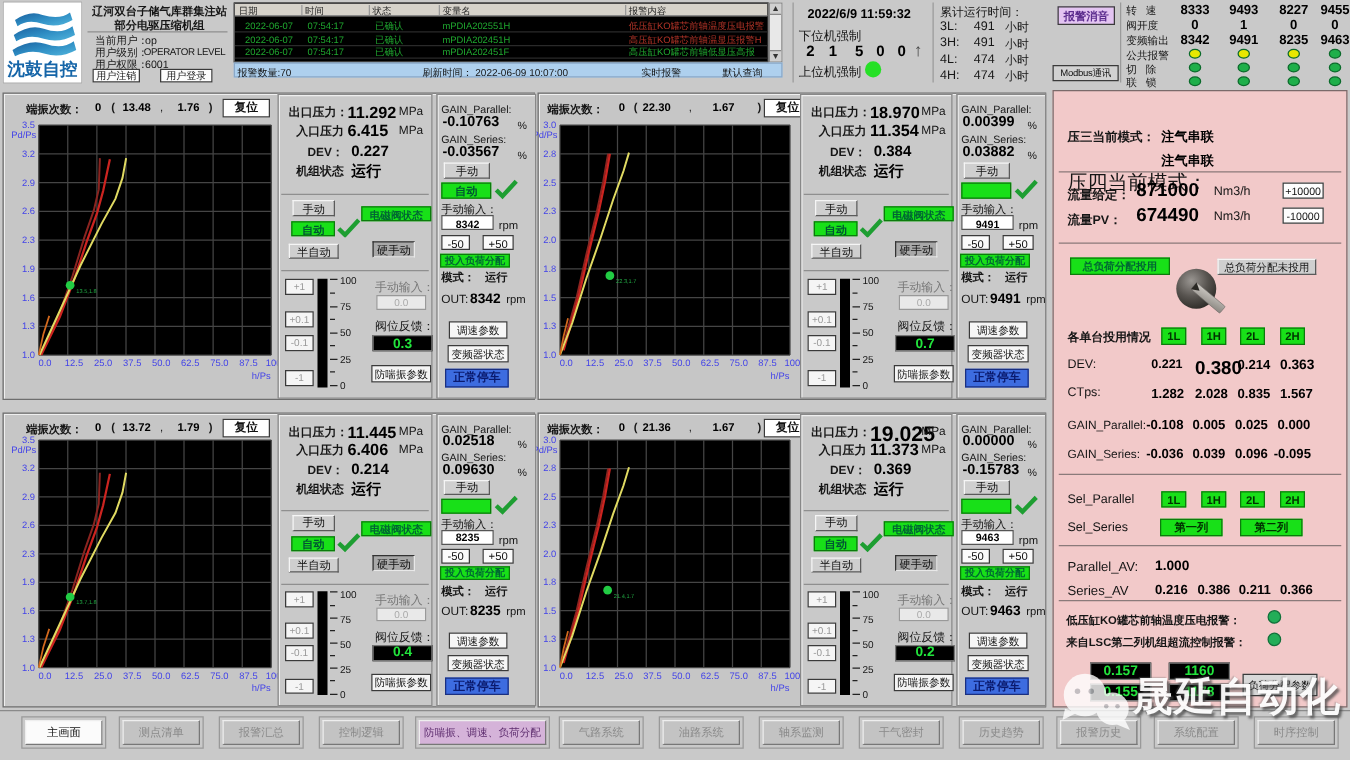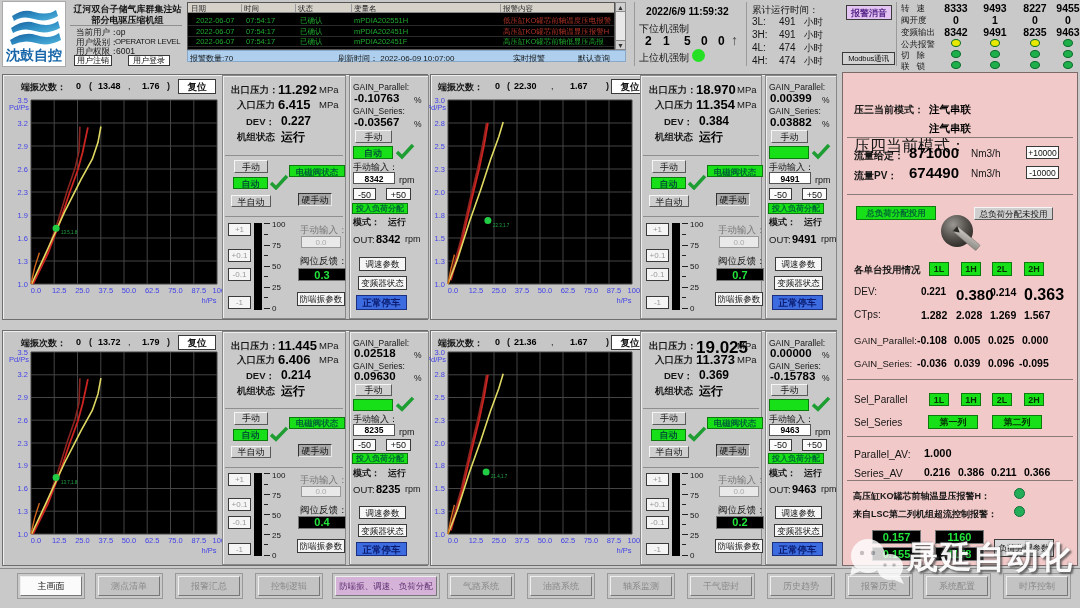--- a/index.html
+++ b/index.html
@@ -697,25 +697,25 @@
 </svg>
 <div class="lbl" style="left:11px;top:191px;font-size:9.5px;font-weight:bold;">各单台投用情况</div>
 <div class="gbtn" style="left:86px;top:189px;width:20px;height:14px;font-size:9px;line-height:13px;color:#030;">1L</div>
 <div class="gbtn" style="left:118px;top:189px;width:20px;height:14px;font-size:9px;line-height:13px;color:#030;">1H</div>
 <div class="gbtn" style="left:149px;top:189px;width:20px;height:14px;font-size:9px;line-height:13px;color:#030;">2L</div>
 <div class="gbtn" style="left:181px;top:189px;width:20px;height:14px;font-size:9px;line-height:13px;color:#030;">2H</div>
 <div class="lbl" style="left:11px;top:213px;font-size:10px;">DEV:</div>
 <div class="val" style="left:78px;top:213px;font-size:10px;">0.221</div>
 <div class="val" style="left:113px;top:213px;font-size:15px;">0.380</div>
 <div class="val" style="left:147px;top:213px;font-size:10.5px;">0.214</div>
-<div class="val" style="left:181px;top:213px;font-size:16px;">0.363</div>
+<div class="val" style="left:181px;top:213px;font-size:11px;">0.363</div>
 <div class="lbl" style="left:11px;top:236px;font-size:10px;">CTps:</div>
 <div class="val" style="left:78px;top:236px;font-size:10.5px;">1.282</div>
 <div class="val" style="left:113px;top:236px;font-size:10.5px;">2.028</div>
-<div class="val" style="left:147px;top:236px;font-size:10.5px;">1.269</div>
+<div class="val" style="left:147px;top:236px;font-size:10.5px;">0.835</div>
 <div class="val" style="left:181px;top:236px;font-size:10.5px;">1.567</div>
 <div class="lbl" style="left:11px;top:262px;font-size:9.5px;">GAIN_Parallel:</div>
 <div class="val" style="left:74px;top:261px;font-size:10.5px;">-0.108</div>
 <div class="val" style="left:111px;top:261px;font-size:10.5px;">0.005</div>
 <div class="val" style="left:145px;top:261px;font-size:10.5px;">0.025</div>
 <div class="val" style="left:179px;top:261px;font-size:10.5px;">0.000</div>
 <div class="lbl" style="left:11px;top:285px;font-size:9.5px;">GAIN_Series:</div>
 <div class="val" style="left:74px;top:284px;font-size:10.5px;">-0.036</div>
 <div class="val" style="left:111px;top:284px;font-size:10.5px;">0.039</div>
 <div class="val" style="left:145px;top:284px;font-size:10.5px;">0.096</div>
@@ -731,21 +731,21 @@
 <div class="gbtn" style="left:149px;top:342px;width:50px;height:14px;font-size:9px;line-height:13px;color:#030;">第二列</div>
 <div class="sep" style="left:4px;top:363px;width:226px;background:#8a7a7a;"></div>
 <div class="lbl" style="left:11px;top:375px;font-size:10.5px;">Parallel_AV:</div>
     <div class="val" style="left:81px;top:374px;font-size:11px;">1.000</div>
 <div class="lbl" style="left:11px;top:394px;font-size:10.5px;">Series_AV</div>
 <div class="val" style="left:81px;top:393px;font-size:10.5px;">0.216</div>
 <div class="val" style="left:115px;top:393px;font-size:10.5px;">0.386</div>
 <div class="val" style="left:148px;top:393px;font-size:10.5px;">0.211</div>
 <div class="val" style="left:181px;top:393px;font-size:10.5px;">0.366</div>
 <div class="sep" style="left:4px;top:407px;width:226px;background:#8a7a7a;"></div>
-<div class="lbl" style="left:10px;top:417px;font-size:9px;font-weight:bold;">高压缸KO罐芯前轴温显压报警H：</div>
+<div class="lbl" style="left:10px;top:417px;font-size:9px;font-weight:bold;">低压缸KO罐芯前轴温度压电报警：</div>
 <div class="dot" style="left:171px;top:415px;width:11px;height:11px;background:#23ad58;border:1px solid #11703a;"></div>
 <div class="lbl" style="left:10px;top:435px;font-size:9px;font-weight:bold;">来自LSC第二列机组超流控制报警：</div>
 <div class="dot" style="left:171px;top:433px;width:11px;height:11px;background:#23ad58;border:1px solid #11703a;"></div>
 <div class="blackbox" style="left:29px;top:457px;width:49px;height:14px;font-size:11px;line-height:13px;">0.157</div>
 <div class="blackbox" style="left:92px;top:457px;width:49px;height:14px;font-size:11px;line-height:13px;">1160</div>
 <div class="blackbox" style="left:29px;top:474px;width:49px;height:14px;font-size:11px;line-height:13px;">0.155</div>
 <div class="blackbox" style="left:92px;top:474px;width:49px;height:14px;font-size:11px;line-height:13px;">1178</div>
 <div class="btn" style="left:151px;top:466px;width:60px;height:18px;font-size:8.5px;line-height:17px;background:#d9d9d9;">负荷分配参数</div>
 </div>
 <div class="abs" style="left:0;top:568px;width:1080px;height:40px;background:#c9c9c9;border-top:1px solid #8a8a8a;"></div>

